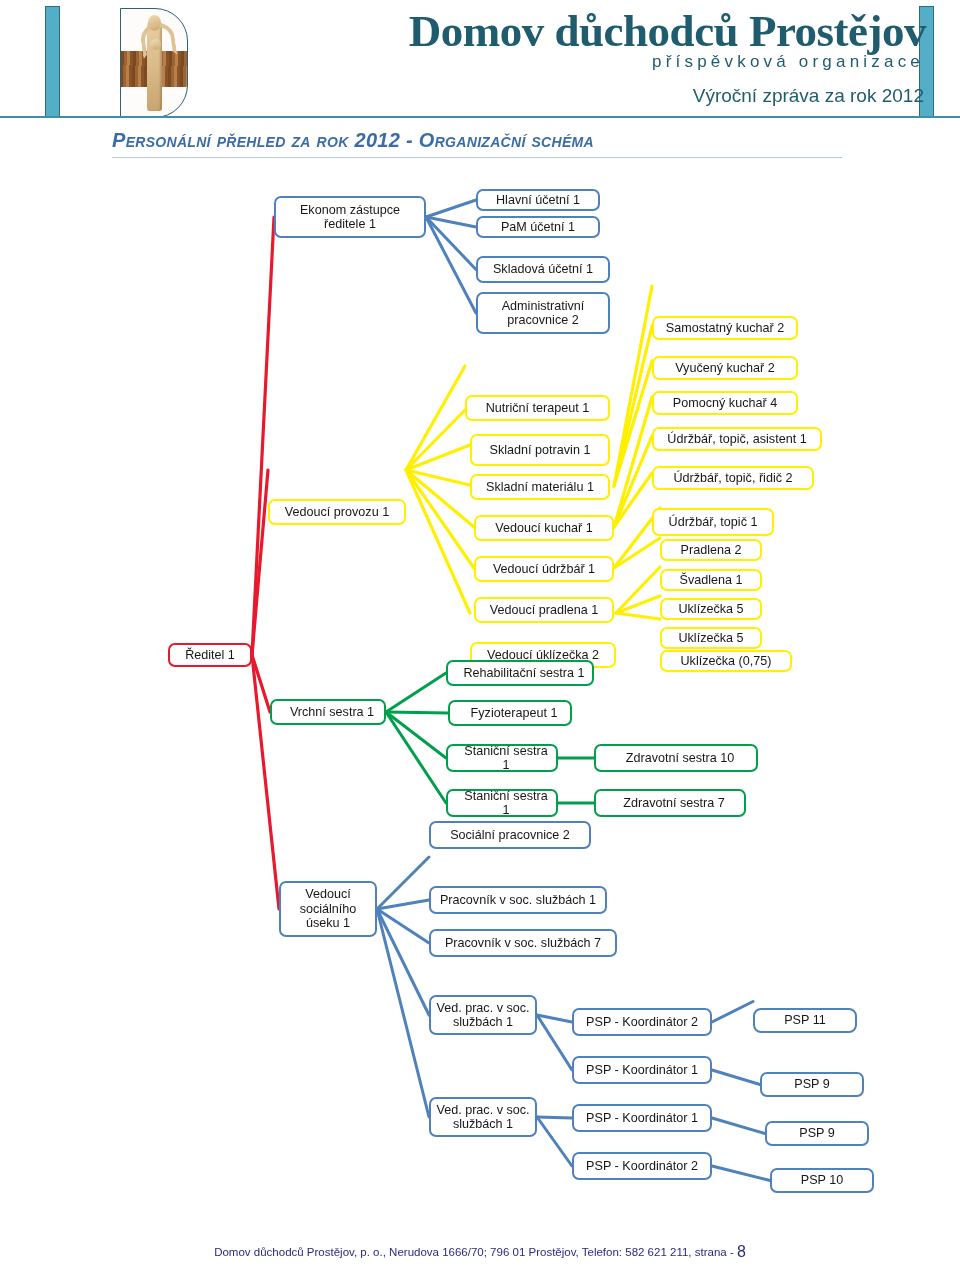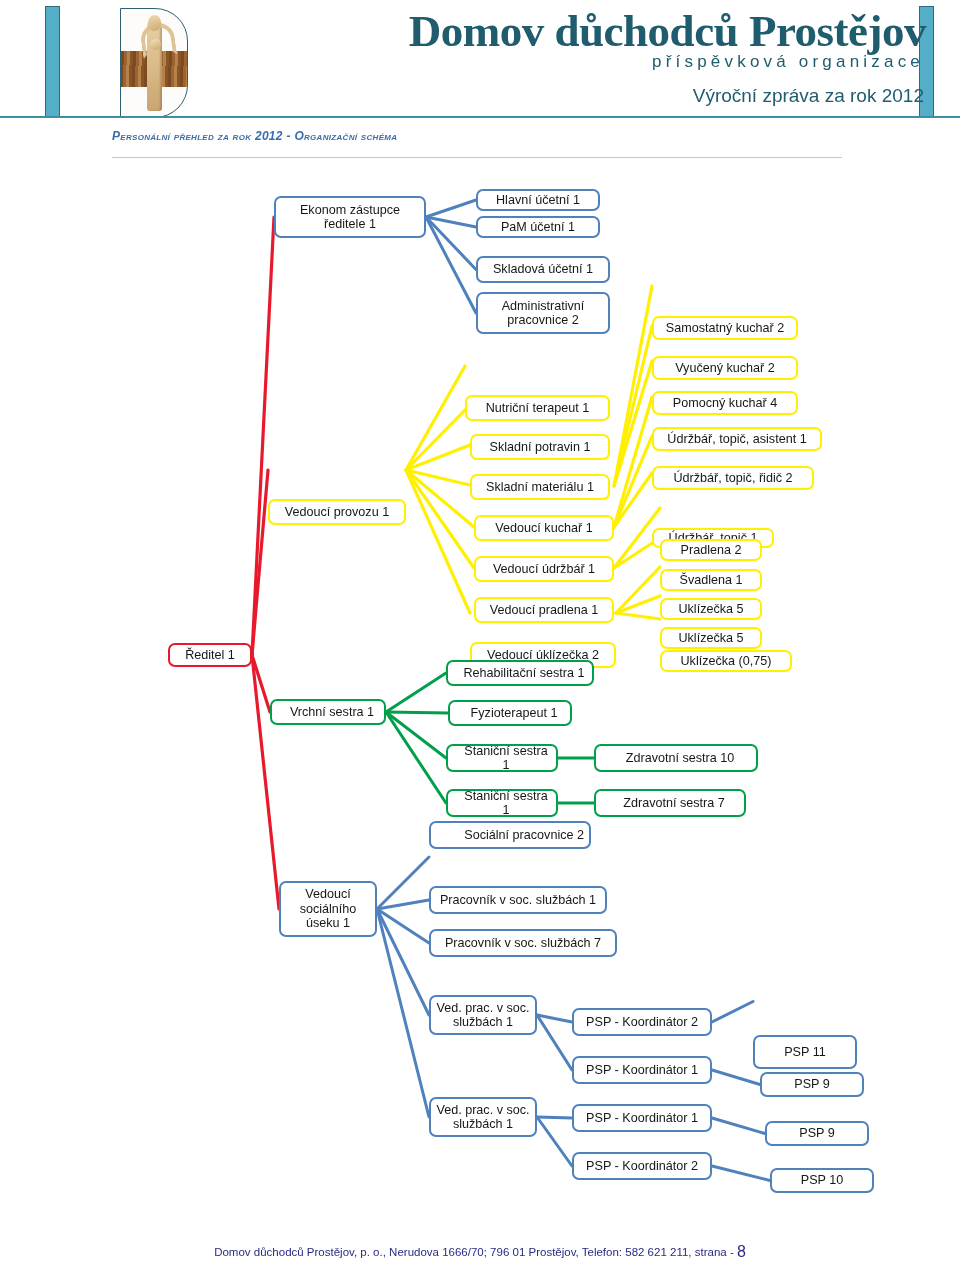--- a/index.html
+++ b/index.html
@@ -63,21 +63,21 @@
     position:absolute;right:36px;top:52px;
     font-size:17px;color:#1F5C6E;letter-spacing:4.2px;white-space:nowrap;
   }
   #title-report{
     position:absolute;right:36px;top:85px;
     font-size:19px;color:#1F5C6E;white-space:nowrap;
   }
 
   #page-title{
     position:absolute;left:112px;top:129px;
-    font-style:italic;font-weight:bold;font-size:12px;
+    font-style:italic;font-weight:bold;font-size:20px;
     color:#3B6CA8;font-variant:small-caps;letter-spacing:.3px;white-space:nowrap;
   }
   #title-rule{position:absolute;left:112px;top:157px;width:730px;height:1px;background:#b7c9dd;}
 
   
   #chart{position:absolute;left:0;top:0;width:960px;height:1240px;}
   #links{position:absolute;left:0;top:0;width:960px;height:1240px;pointer-events:none;}
 
   .node{
     position:absolute;box-sizing:border-box;
@@ -188,21 +188,21 @@
     </div>
     <div class="node n-blue" style="left: 476px; top: 292px; width: 134px; height: 42px;">
       <span>Administrativní pracovnice 2</span>
     </div>
     <div class="node n-yellow" style="left: 268px; top: 457px; width: 138px; height: 26px;">
       <span>Vedoucí provozu 1</span>
     </div>
     <div class="node n-yellow" style="left: 465px; top: 353px; width: 145px; height: 26px;">
       <span>Nutriční terapeut 1</span>
     </div>
-    <div class="node n-yellow" style="left: 470px; top: 392px; width: 140px; height: 26px;">
+    <div class="node n-yellow" style="left: 470px; top: 392px; width: 140px; height: 32px;">
       <span>Skladní potravin 1</span>
     </div>
     <div class="node n-yellow" style="left: 470px; top: 432px; width: 140px; height: 26px;">
       <span>Skladní materiálu 1</span>
     </div>
     <div class="node n-yellow" style="left: 474px; top: 473px; width: 140px; height: 26px;">
       <span>Vedoucí kuchař 1</span>
     </div>
     <div class="node n-yellow" style="left: 474px; top: 514px; width: 140px; height: 26px;">
       <span>Vedoucí údržbář 1</span>
@@ -221,21 +221,21 @@
     </div>
     <div class="node n-yellow" style="left: 652px; top: 349px; width: 146px; height: 24px;">
       <span>Pomocný kuchař 4</span>
     </div>
     <div class="node n-yellow" style="left: 652px; top: 385px; width: 170px; height: 24px;">
       <span>Údržbář, topič, asistent 1</span>
     </div>
     <div class="node n-yellow" style="left: 652px; top: 424px; width: 162px; height: 24px;">
       <span>Údržbář, topič, řidič 2</span>
     </div>
-    <div class="node n-yellow" style="left: 652px; top: 486px; width: 122px; height: 20px;">
+    <div class="node n-yellow" style="left: 652px; top: 466px; width: 122px; height: 28px;">
       <span>Údržbář, topič 1</span>
     </div>
     <div class="node n-yellow" style="left: 660px; top: 497px; width: 102px; height: 22px;">
       <span>Pradlena 2</span>
     </div>
     <div class="node n-yellow" style="left: 660px; top: 527px; width: 102px; height: 22px;">
       <span>Švadlena 1</span>
     </div>
     <div class="node n-yellow" style="left: 660px; top: 556px; width: 102px; height: 22px;">
       <span>Uklízečka 5</span>
@@ -263,36 +263,36 @@
     </div>
     <div class="node n-green" style="left: 446px; top: 789px; width: 112px; height: 28px;">
       <span>Staniční sestra 1</span>
     </div>
     <div class="node n-green" style="left: 594px; top: 789px; width: 152px; height: 28px;">
       <span>Zdravotní sestra 7</span>
     </div>
     <div class="node n-blue" style="left: 279px; top: 881px; width: 98px; height: 56px;">
       <span>Vedoucí sociálního úseku 1</span>
     </div>
-    <div class="node n-blue" style="left: 429px; top: 821px; width: 162px; height: 28px; justify-content: flex-end;">
+    <div class="node n-blue" style="left: 429px; top: 821px; width: 162px; height: 28px;">
       <span>Sociální pracovnice 2</span>
     </div>
     <div class="node n-blue" style="left: 429px; top: 886px; width: 178px; height: 28px;">
       <span>Pracovník v soc. službách 1</span>
     </div>
     <div class="node n-blue" style="left: 429px; top: 929px; width: 188px; height: 28px;">
       <span>Pracovník v soc. službách 7</span>
     </div>
     <div class="node n-blue" style="left: 429px; top: 995px; width: 108px; height: 40px;">
       <span>Ved. prac. v soc. službách 1</span>
     </div>
     <div class="node n-blue" style="left: 572px; top: 1008px; width: 140px; height: 28px;">
       <span>PSP - Koordinátor 2</span>
     </div>
-    <div class="node n-blue" style="left: 753px; top: 1035px; width: 104px; height: 34px;">
+    <div class="node n-blue" style="left: 753px; top: 1008px; width: 104px; height: 25px; border-radius: 8px;">
       <span>PSP 11</span>
     </div>
     <div class="node n-blue" style="left: 572px; top: 1056px; width: 140px; height: 28px;">
       <span>PSP - Koordinátor 1</span>
     </div>
     <div class="node n-blue" style="left: 760px; top: 1072px; width: 104px; height: 25px;">
       <span>PSP 9</span>
     </div>
     <div class="node n-blue" style="left: 429px; top: 1097px; width: 108px; height: 40px;">
       <span>Ved. prac. v soc. službách 1</span>

